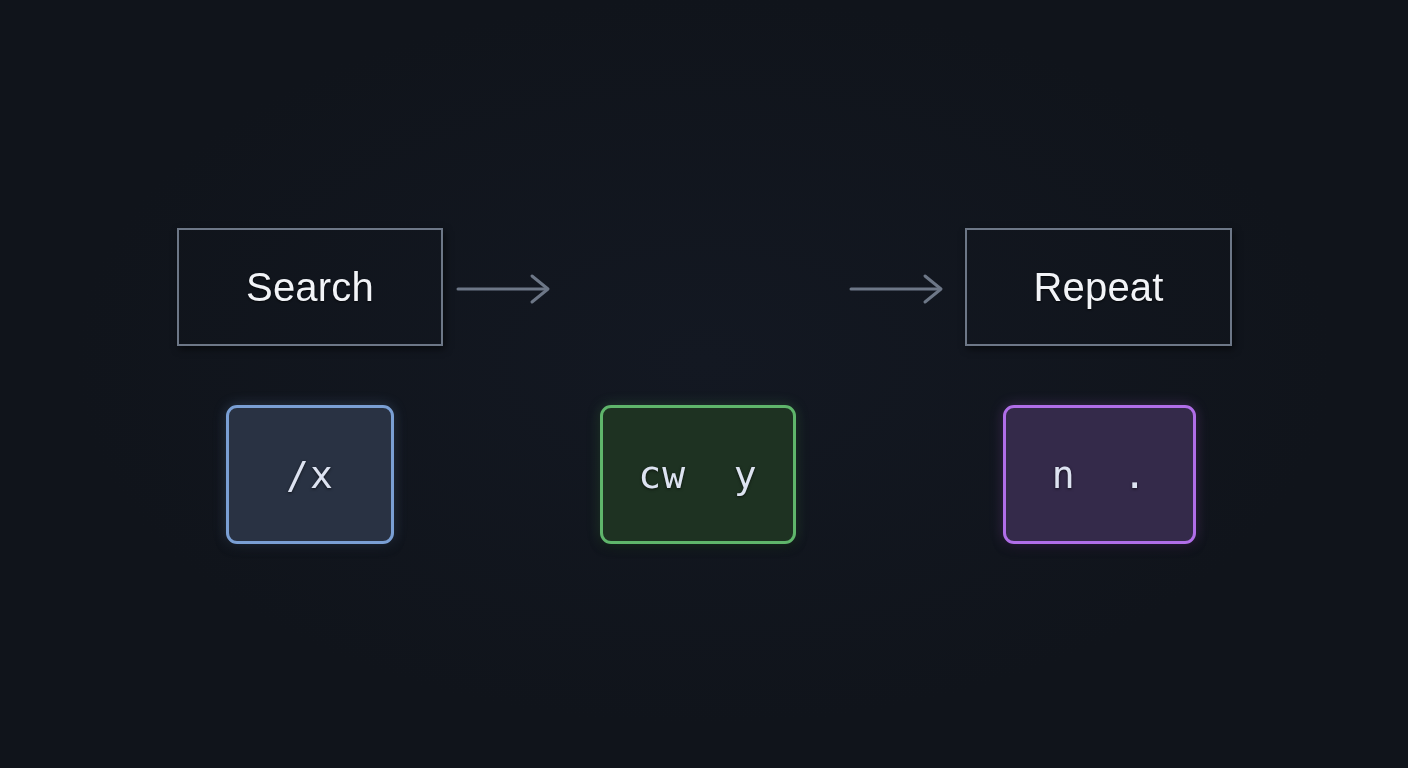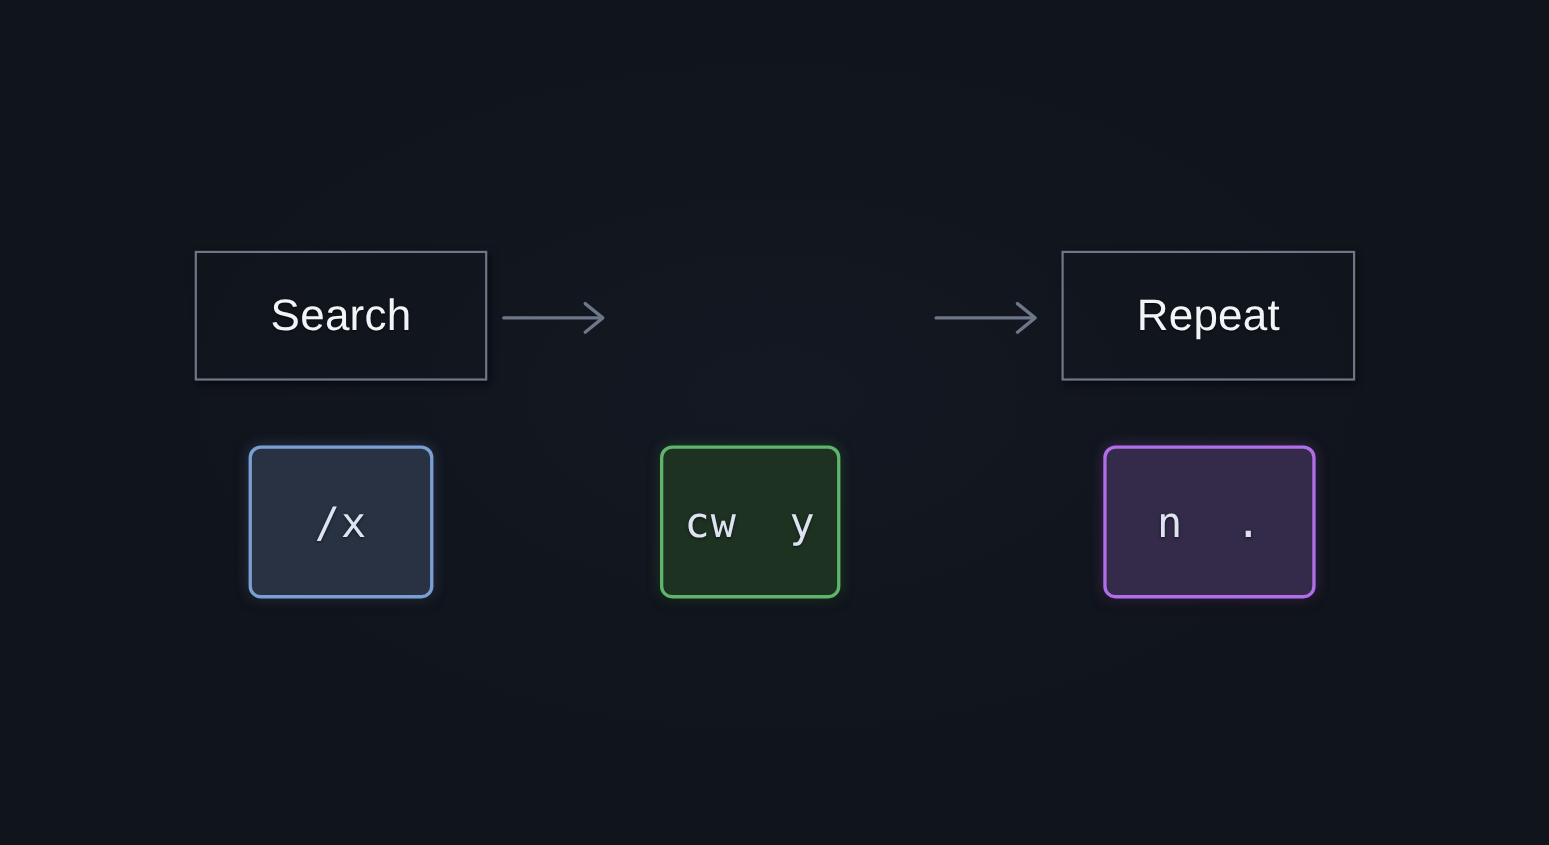--- a/index.html
+++ b/index.html
@@ -107,21 +107,21 @@
 
   #key-badge-0 {
     left: 226px;
     width: 168px;
     border-color: #7a9fd4;
     background: #293243;
     box-shadow: 0 0 13px rgba(122,159,212,0.28), 0 4px 10px rgba(0,0,0,0.5);
   }
   #key-badge-1 {
     left: 600px;
-    width: 164px;
+    width: 196px;
     border-color: #5fb56b;
     background: #1e3222;
     box-shadow: 0 0 13px rgba(95,181,107,0.26), 0 4px 10px rgba(0,0,0,0.5);
   }
   #key-badge-2 {
     left: 1003px;
     width: 193px;
     border-color: #b06ee8;
     background: #342a4a;
     box-shadow: 0 0 13px rgba(176,110,232,0.28), 0 4px 10px rgba(0,0,0,0.5);

